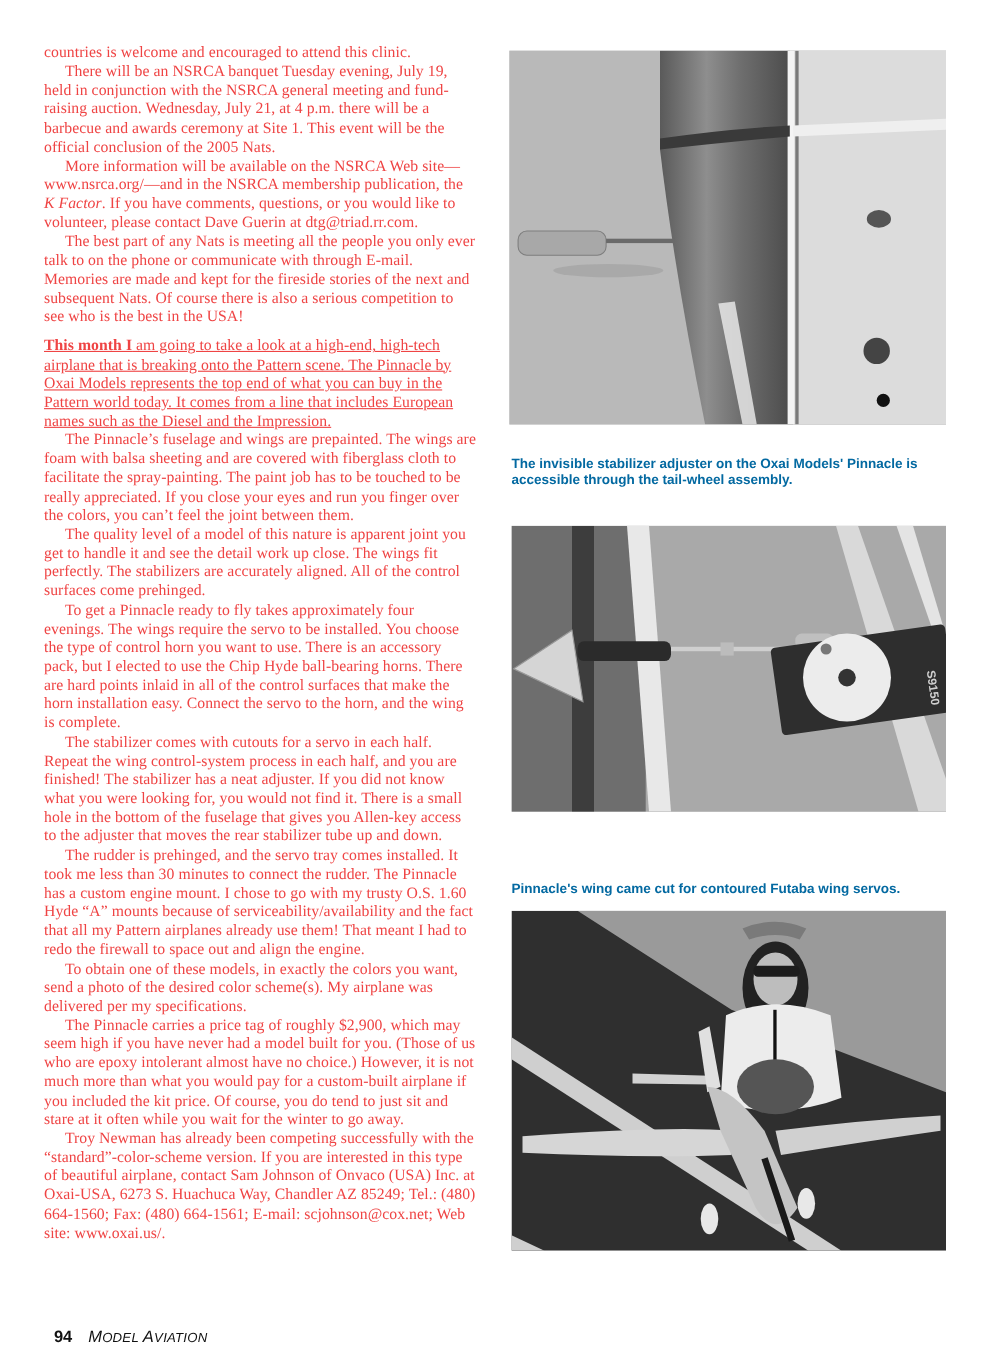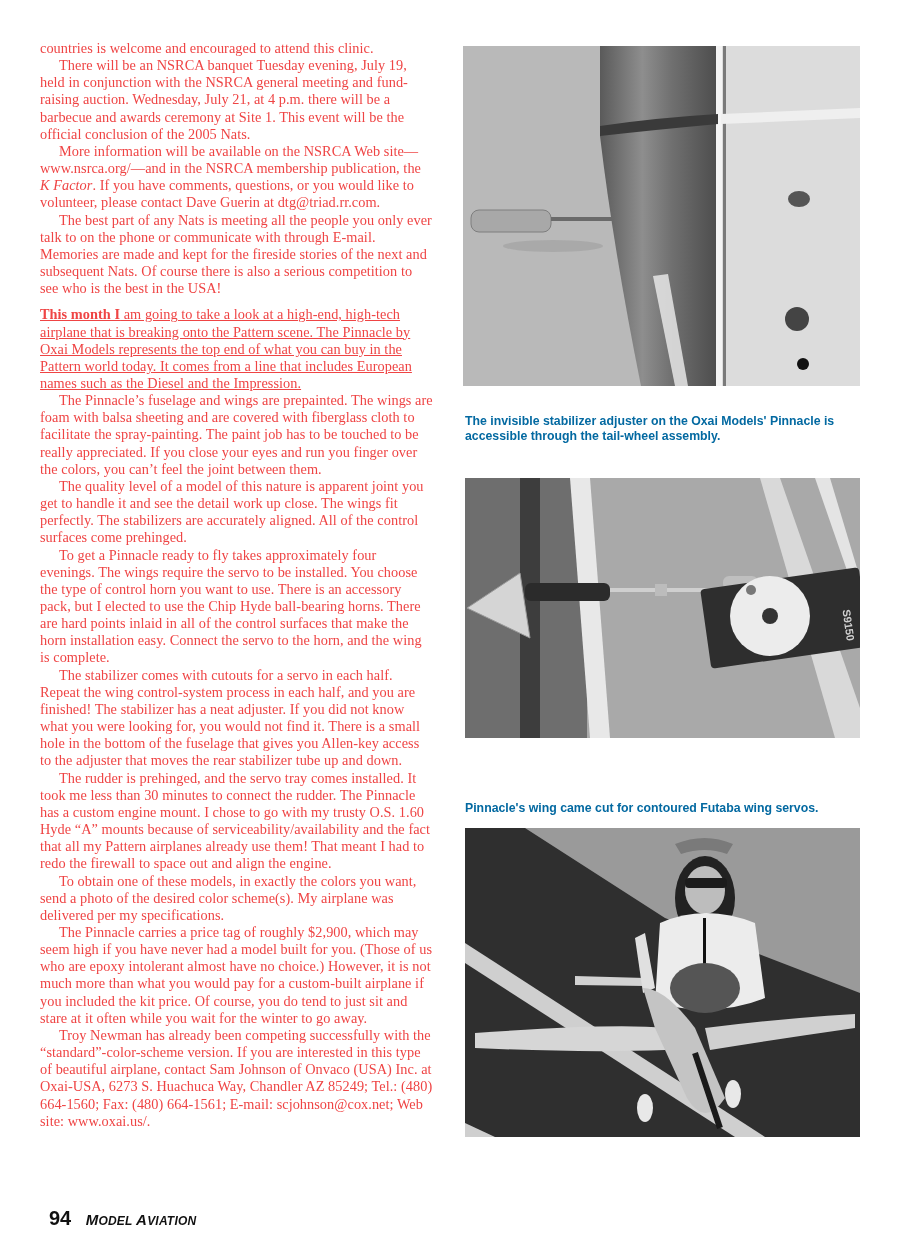--- a/index.html
+++ b/index.html
@@ -23,22 +23,22 @@
     position: absolute; left: 465px; width: 400px;
     font-family: "Liberation Sans", "DejaVu Sans", sans-serif;
     font-weight: bold; font-size: 12.3px; line-height: 15px; color: #0369a1;
   }
 
   .footer {
     position: absolute; left: 49px; top: 1207px;
     font-family: "Liberation Sans", "DejaVu Sans", sans-serif;
     color: #111;
   }
-  .footer .num { font-size: 20px; font-weight: bold; margin-right: 10px; }
-  .footer .mag { font-size: 12px; font-weight: bold; font-style: italic; letter-spacing: 0.2px; }
+  .footer .num { font-size: 15px; font-weight: bold; margin-right: 10px; }
+  .footer .mag { font-size: 12px; font-weight: normal; font-style: italic; letter-spacing: 0.2px; }
   .footer .mag .big { font-size: 15px; }
 
   svg { display: block; }
 </style>
 </head>
 <body>
 
 <div class="page">
 
   <div class="col-left">

